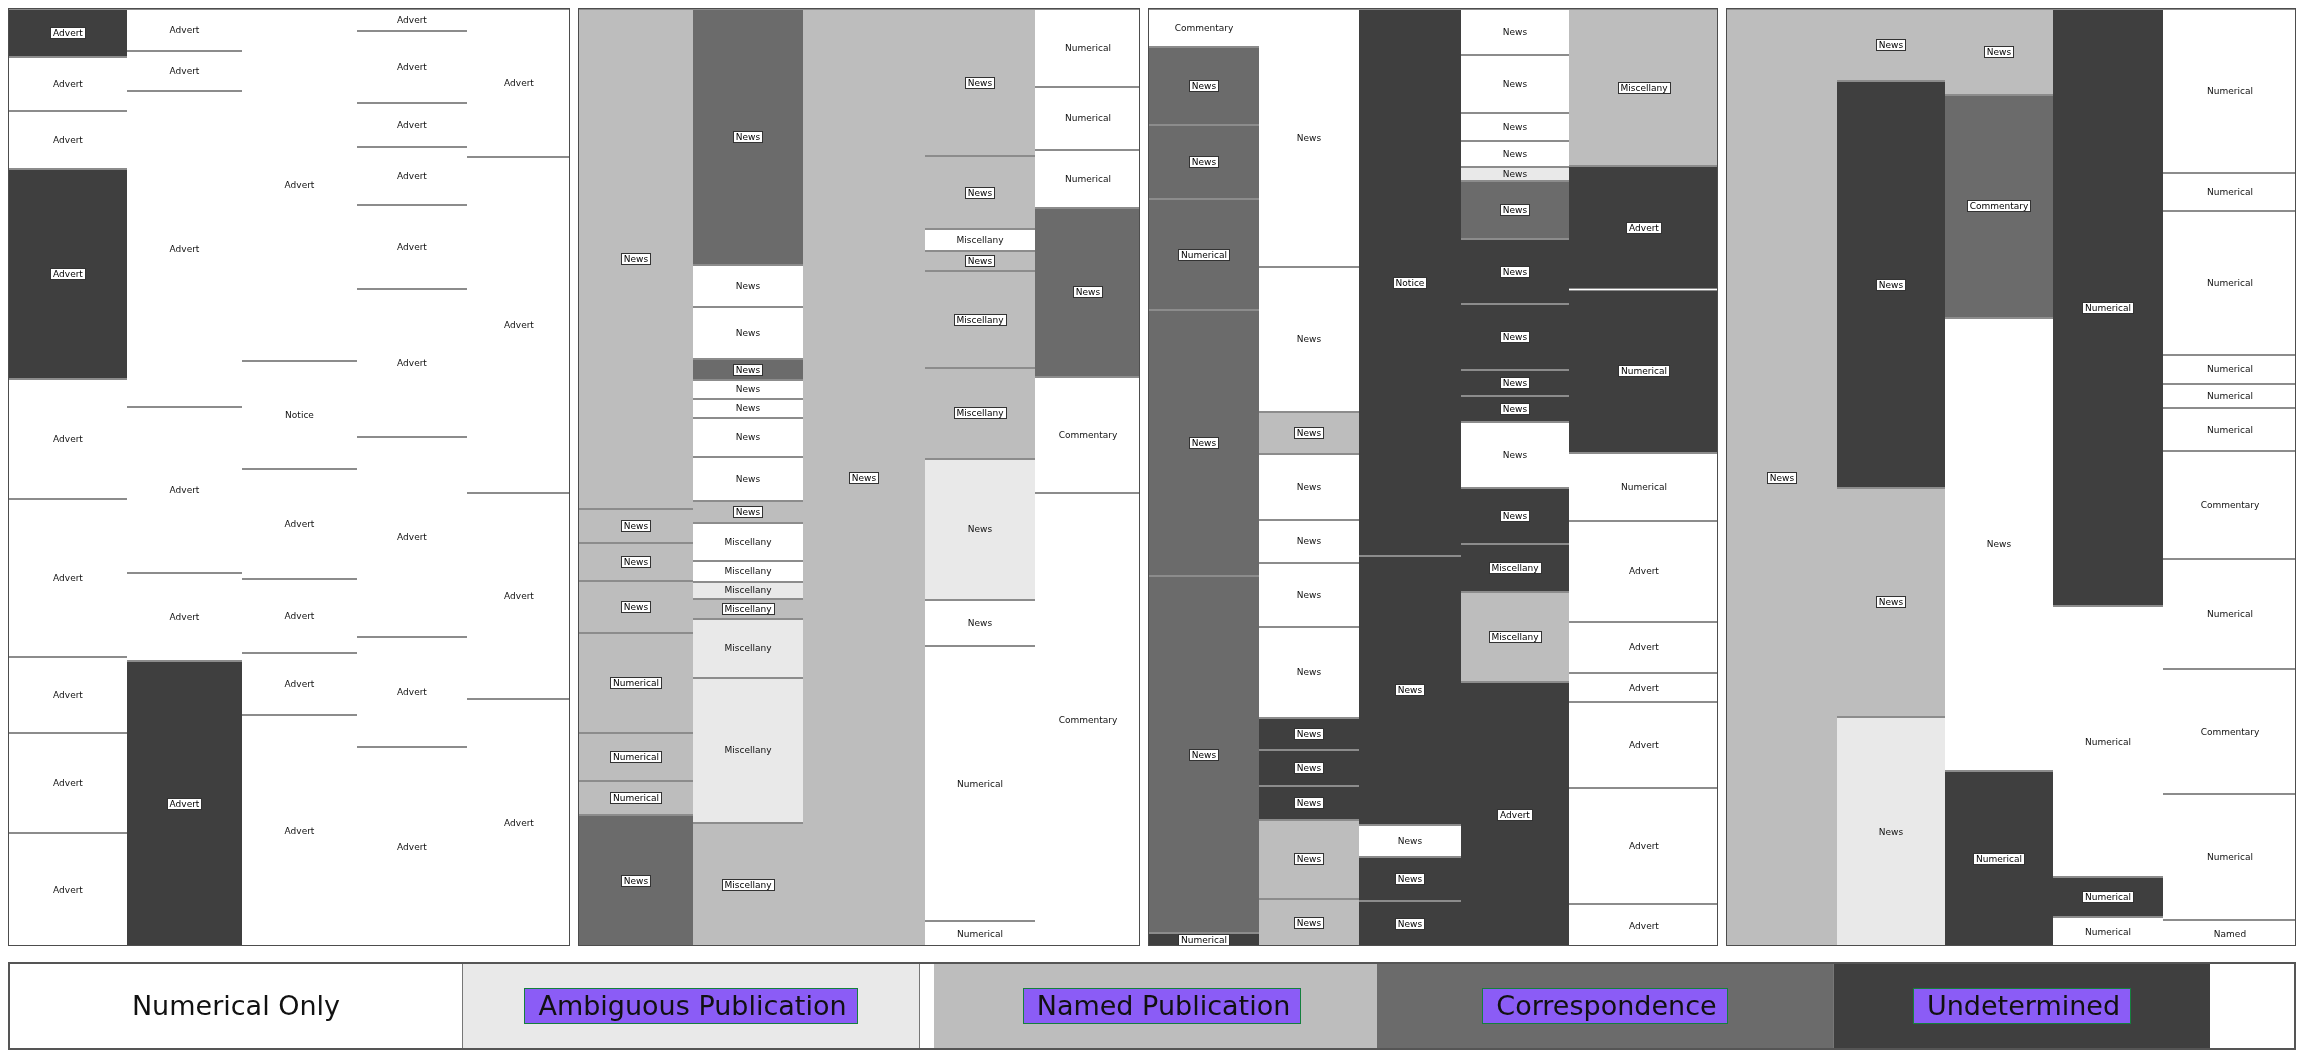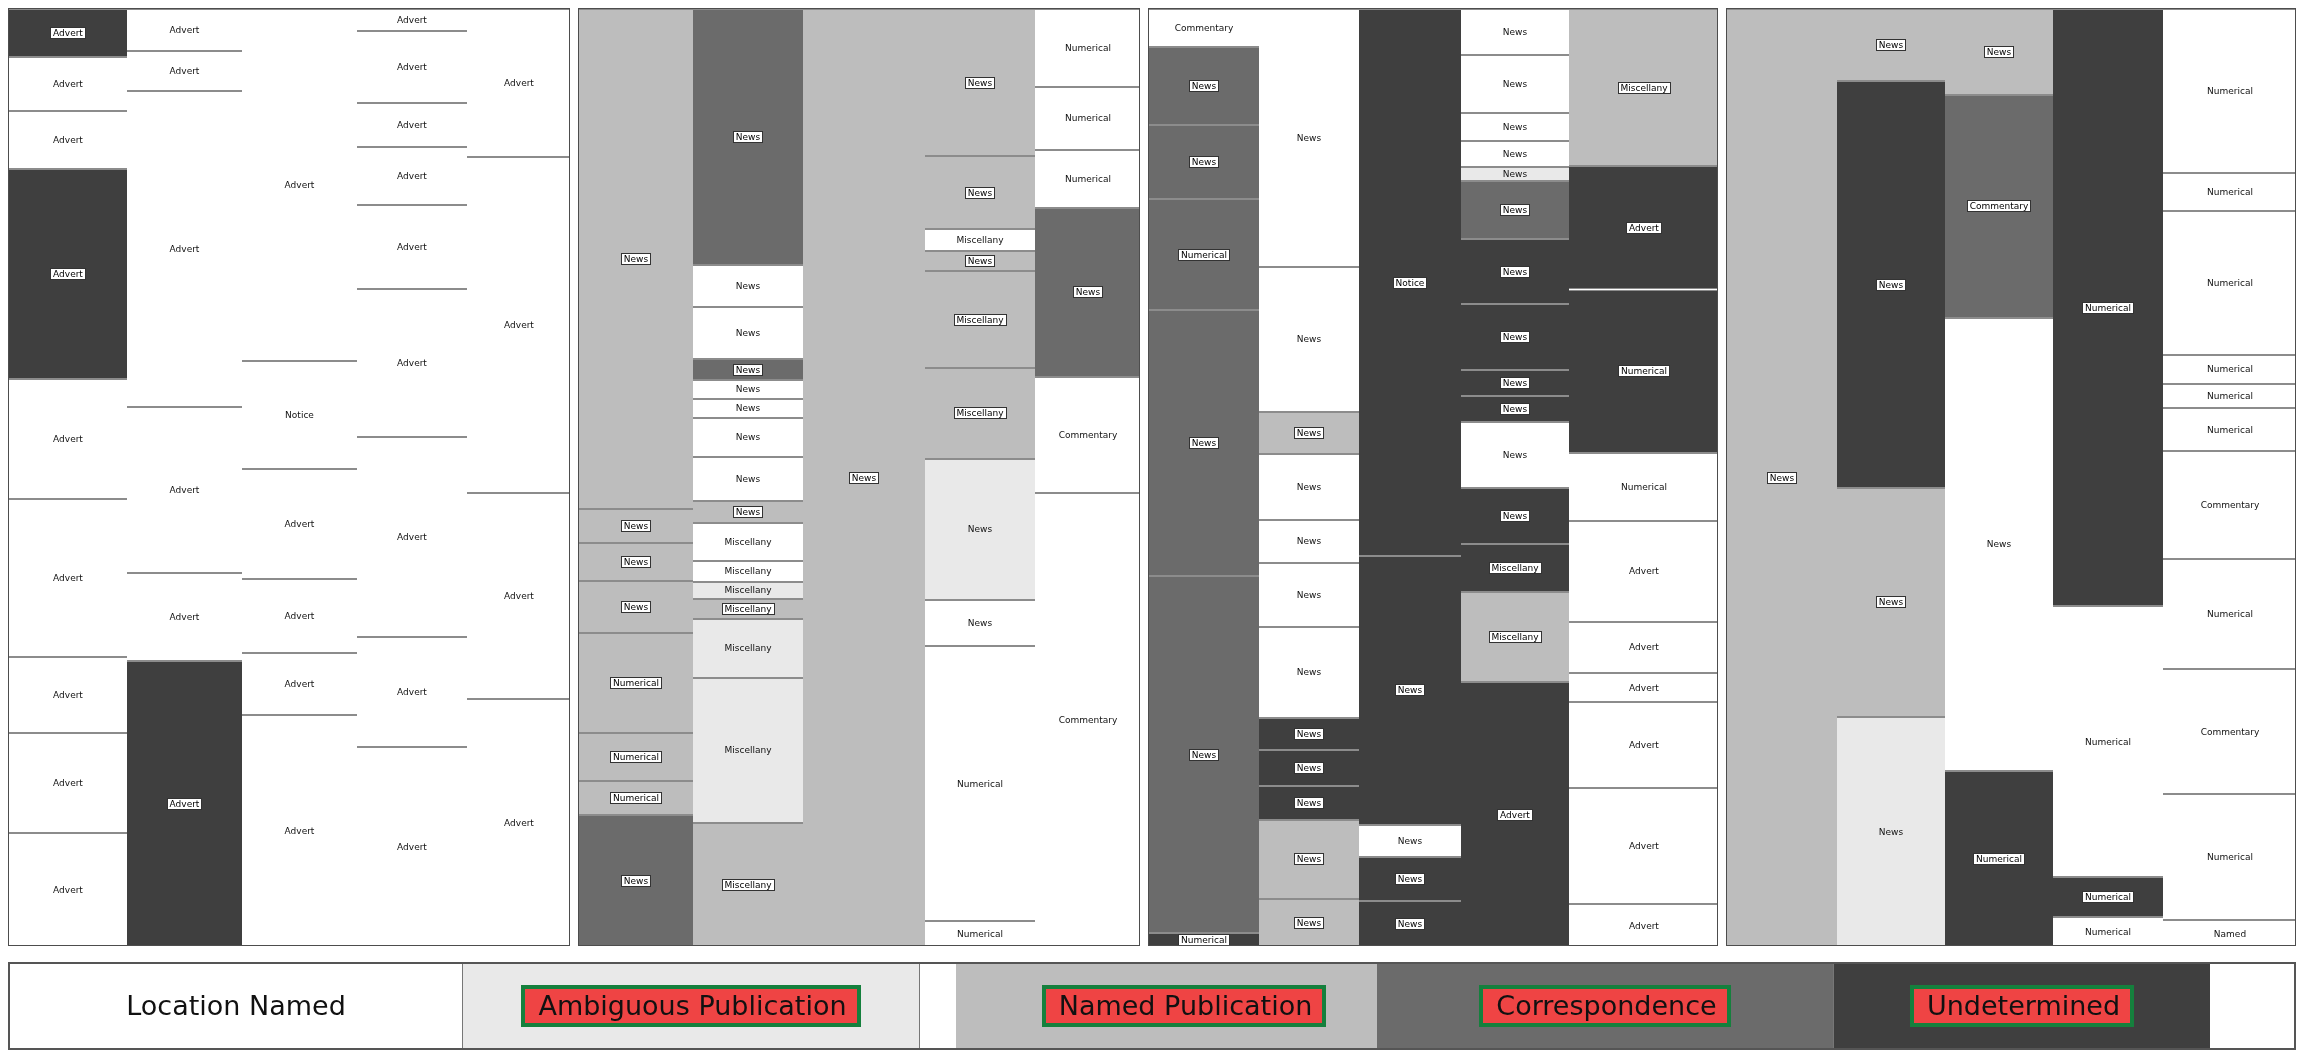--- a/index.html
+++ b/index.html
@@ -27,21 +27,21 @@
   .f-cor {background:#6b6b6b;}
   .f-und {background:#3f3f3f;}
 
   
   #legend{position:absolute;left:8px;top:962px;width:2288px;height:88px;
           box-sizing:border-box;border:2px solid #555;background:#fff;}
   .leg{position:absolute;top:0;bottom:0;box-sizing:border-box;
        border-right:1px solid #777;display:flex;align-items:center;justify-content:center;}
   .leg:last-child{border-right:none;}
   .leg span{font-size:27px;line-height:30px;color:#111;padding:2px 10px;}
-  .leg.boxed span{background:#ef4444;border:4px solid #15803d;padding-left:13px;}
+  .leg.boxed span{background:#8b5cf6;border:1px solid #15803d;padding-left:13px;}
 </style>
 </head>
 <body>
 
 <div id="root">
 
   <div id="mosaic">
       <div class="panel" style="left: 8px; width: 562px;">
         <div class="col" style="left: 0px; width: 118px;">
           <div class="cell f-und chip" style="top: 0px; height: 48px;">
@@ -531,26 +531,26 @@
           </div>
           <div class="cell f-loc" style="top: 911.072px; height: 26.9282px;">
             <span>Named</span>
           </div>
         </div>
       </div>
     </div>
 
   <div id="legend">
       <div class="leg f-loc" style="left: 0px; width: 453px; background: rgb(255, 255, 255);">
-        <span>Location Named</span>
+        <span>Numerical Only</span>
       </div>
       <div class="leg f-amb boxed" style="left: 453px; width: 457px; background: rgb(233, 233, 233);">
         <span>Ambiguous Publication</span>
       </div>
-      <div class="leg f-nam boxed" style="left: 946px; width: 457px; background: rgb(189, 189, 189);">
+      <div class="leg f-nam boxed" style="left: 924px; width: 457px; background: rgb(189, 189, 189);">
         <span>Named Publication</span>
       </div>
       <div class="leg f-cor boxed" style="left: 1367px; width: 457px; background: rgb(107, 107, 107);">
         <span>Correspondence</span>
       </div>
       <div class="leg f-und boxed" style="left: 1824px; width: 376px; background: rgb(63, 63, 63);">
         <span>Undetermined</span>
       </div>
     </div>
 

